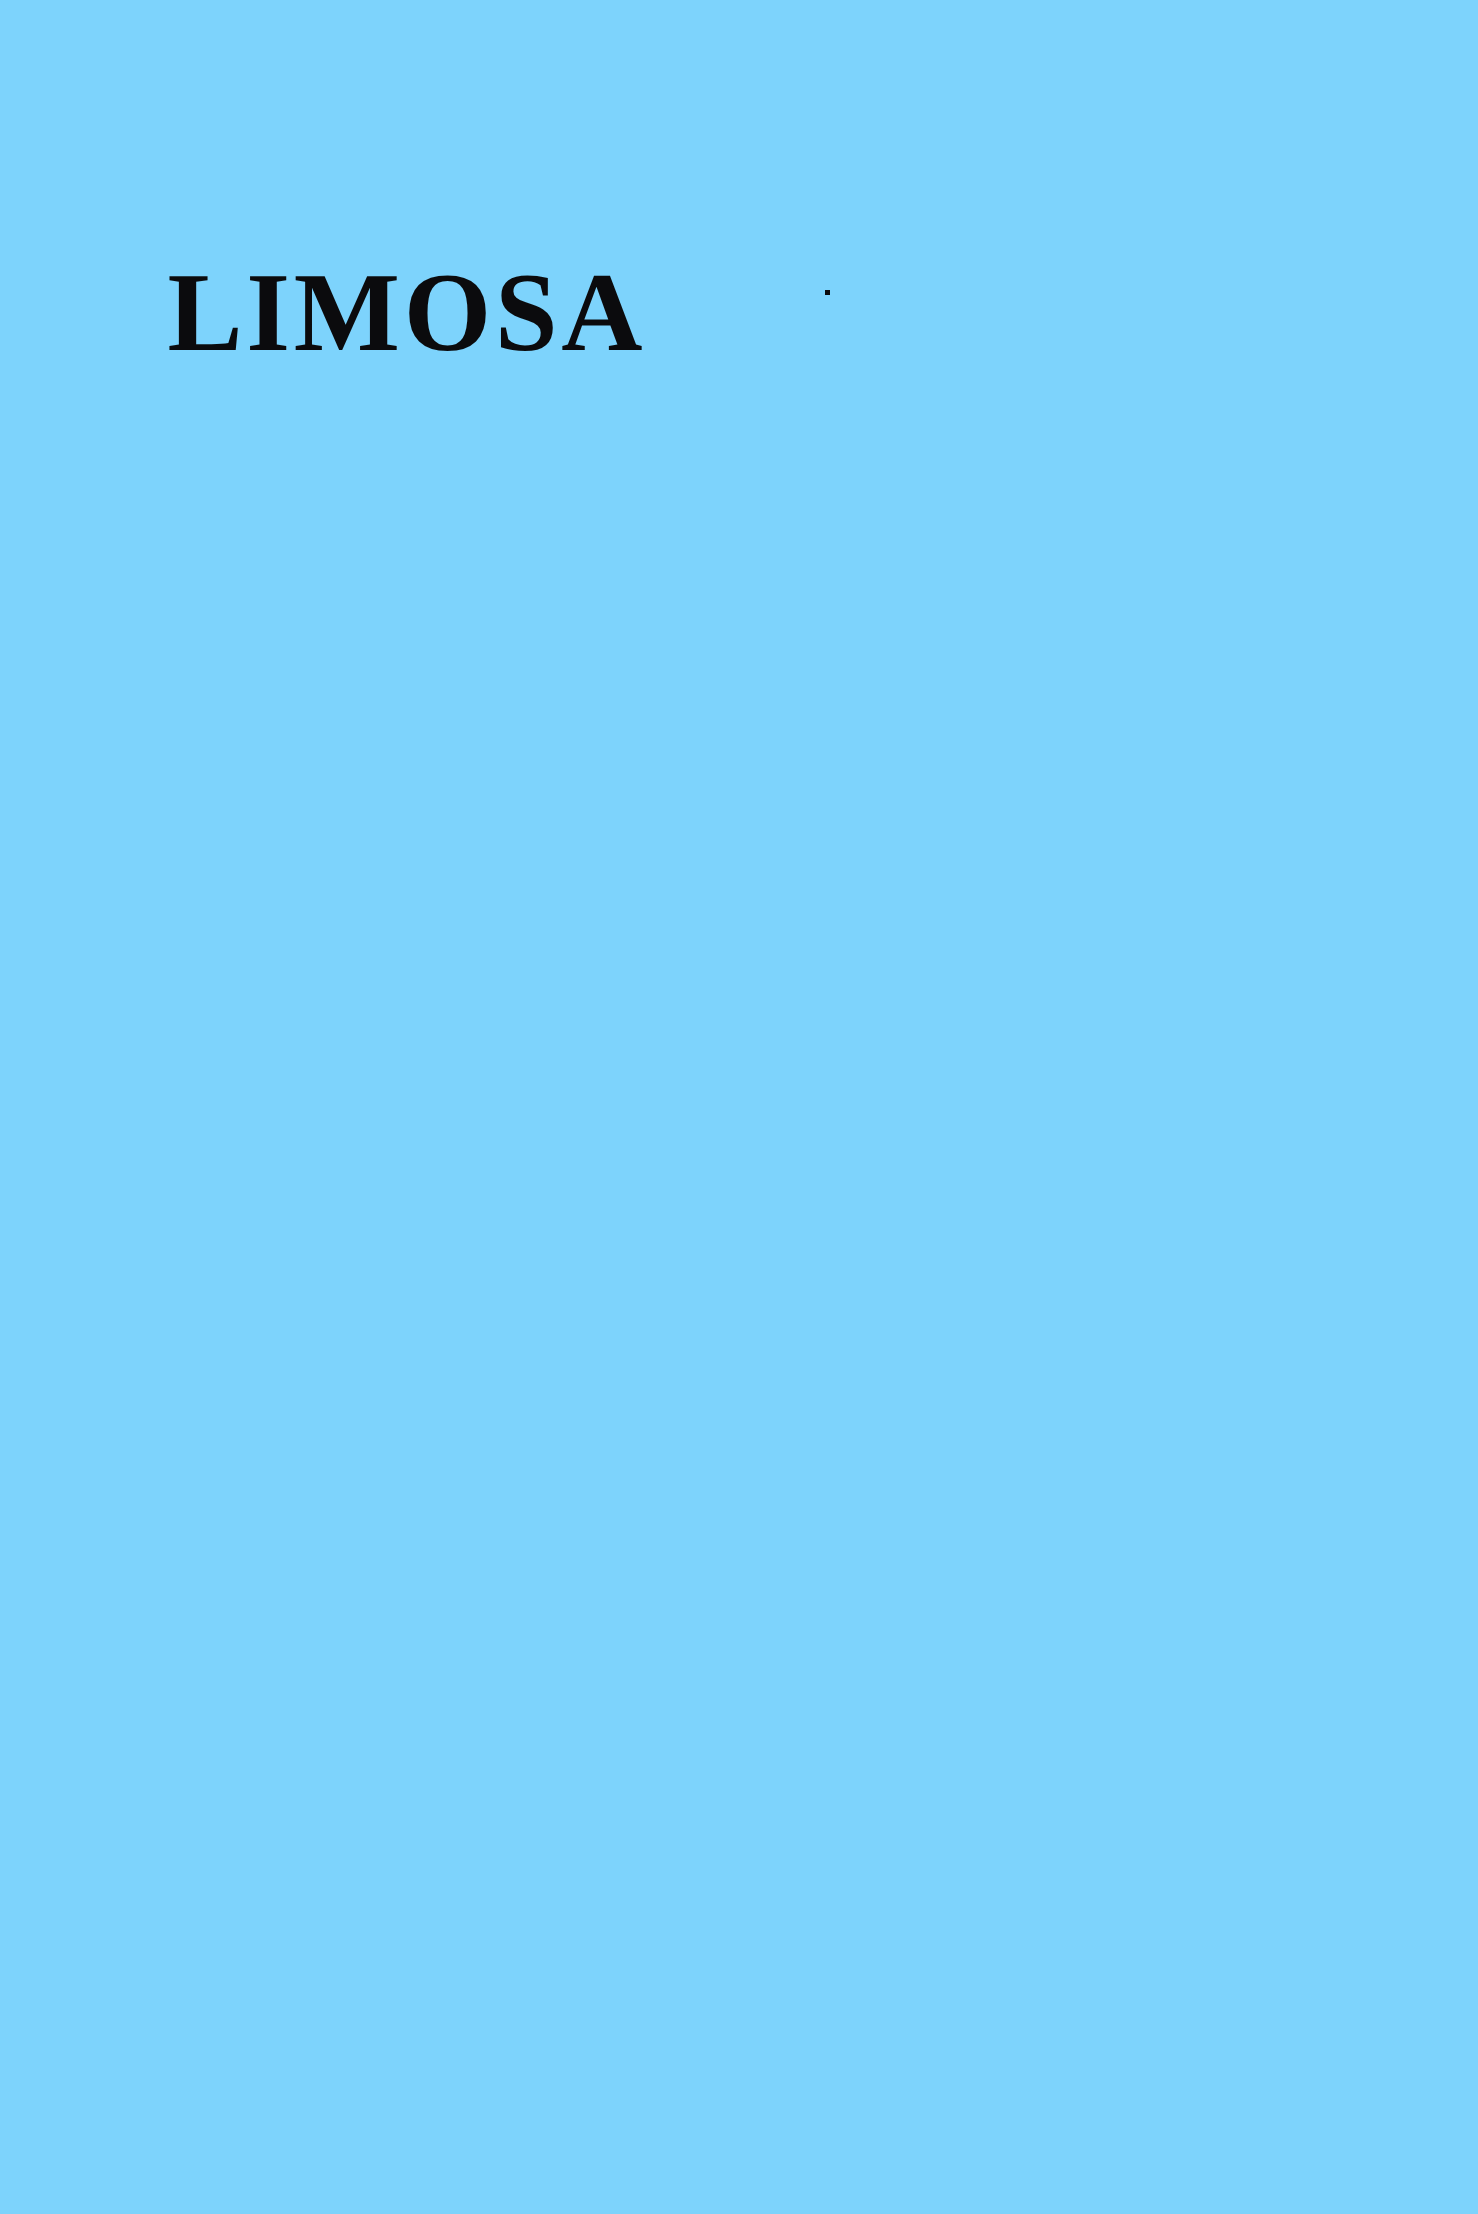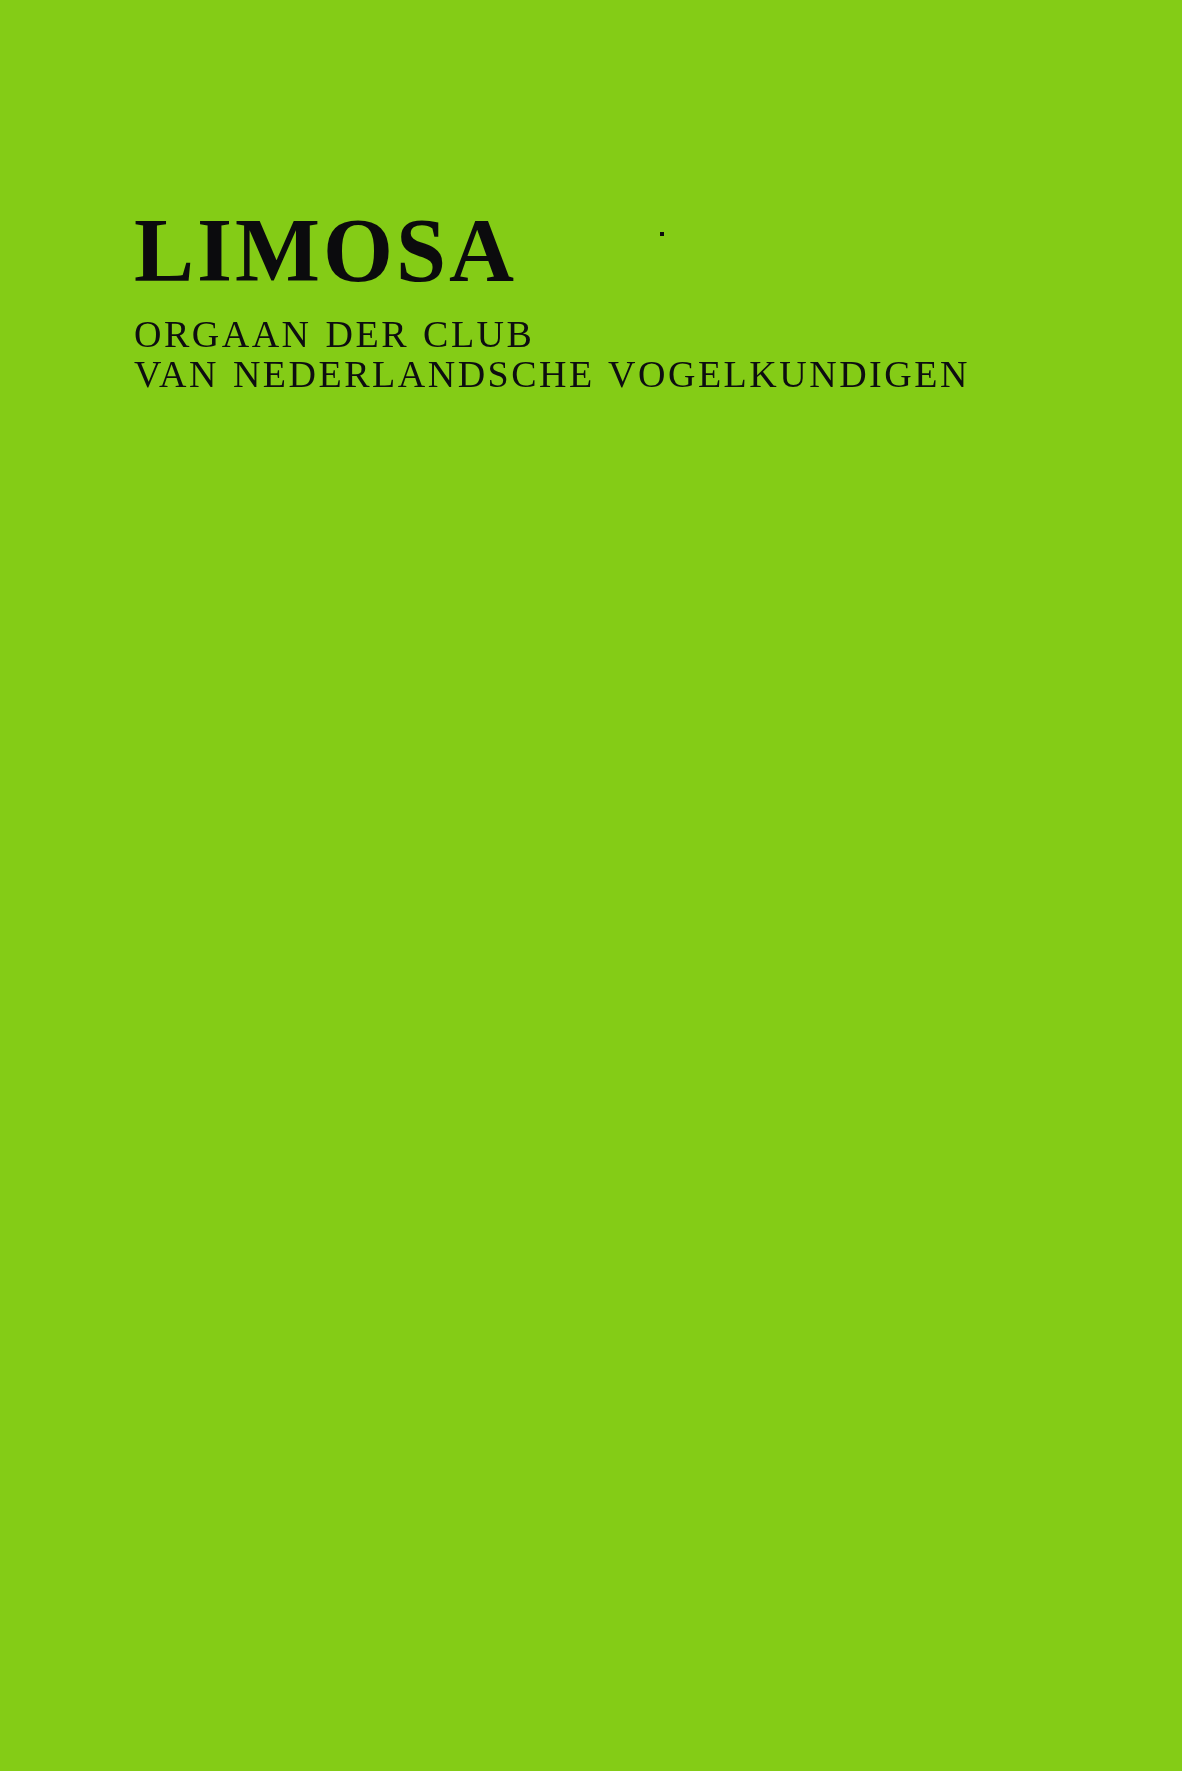--- a/index.html
+++ b/index.html
@@ -4,21 +4,21 @@
 <style>
   html, body {
     margin: 0;
     padding: 0;
     background: #ffffff;
   }
   .page {
     position: relative;
     width: 1182px;
     height: 1771px;
-    background: #84cc16;
+    background: #7dd3fc;
     overflow: hidden;
     font-family: "Liberation Serif", serif;
   }
   .journal-title {
     position: absolute;
     left: 134px;
     top: 206px;
     margin: 0;
     font-family: "Liberation Serif", serif;
     font-size: 90px;
@@ -55,17 +55,13 @@
   }
 </style>
 </head>
 <body>
 
 <div class="page">
   <h1 class="journal-title">LIMOSA</h1>
 
   <span class="ink-speck"></span>
 
-  <div class="journal-subtitle">
-    <span class="subtitle-line">ORGAAN DER CLUB</span>
-    <span class="subtitle-line">VAN NEDERLANDSCHE VOGELKUNDIGEN</span>
-  </div>
 </div>
 
 </body></html>

